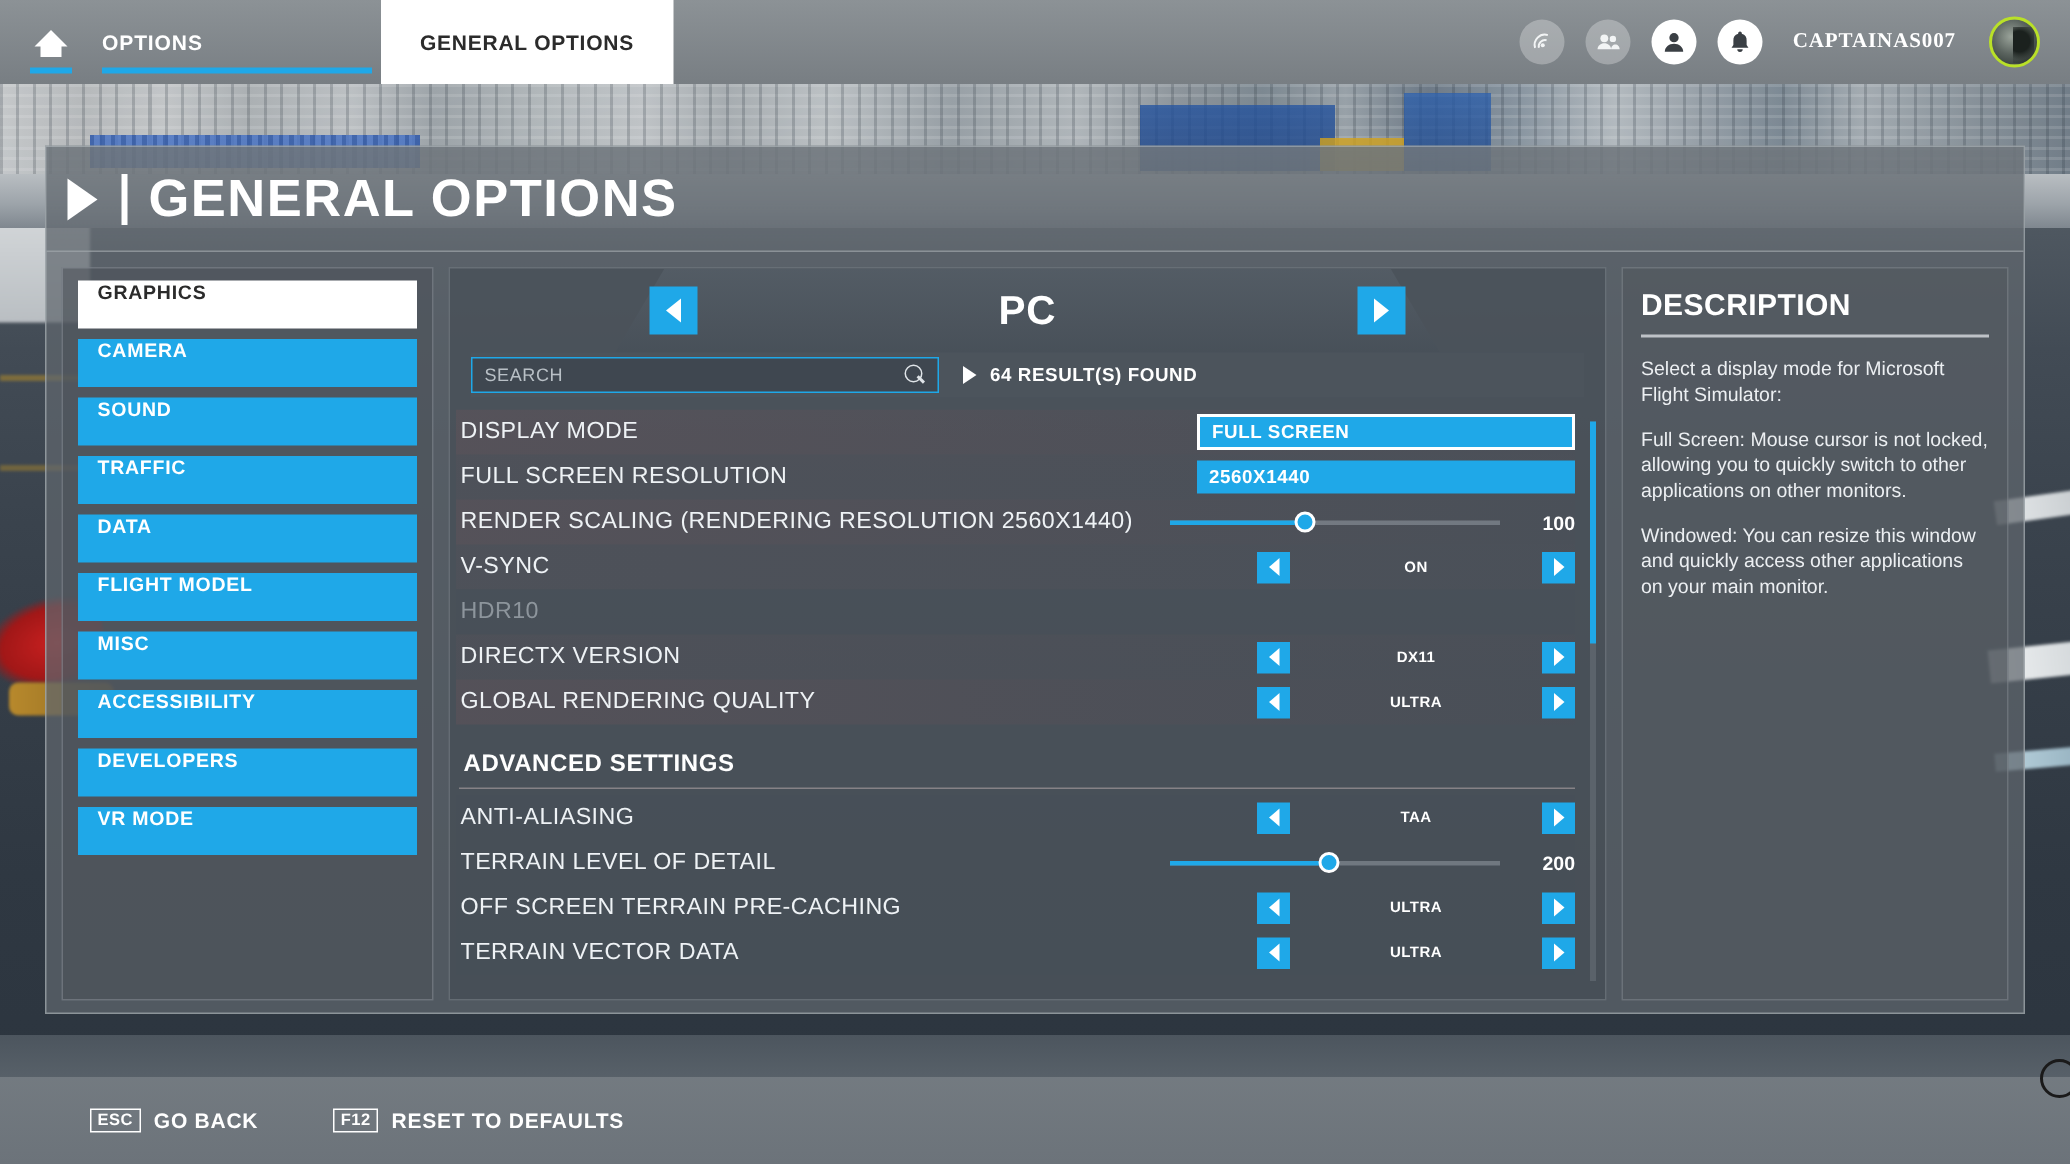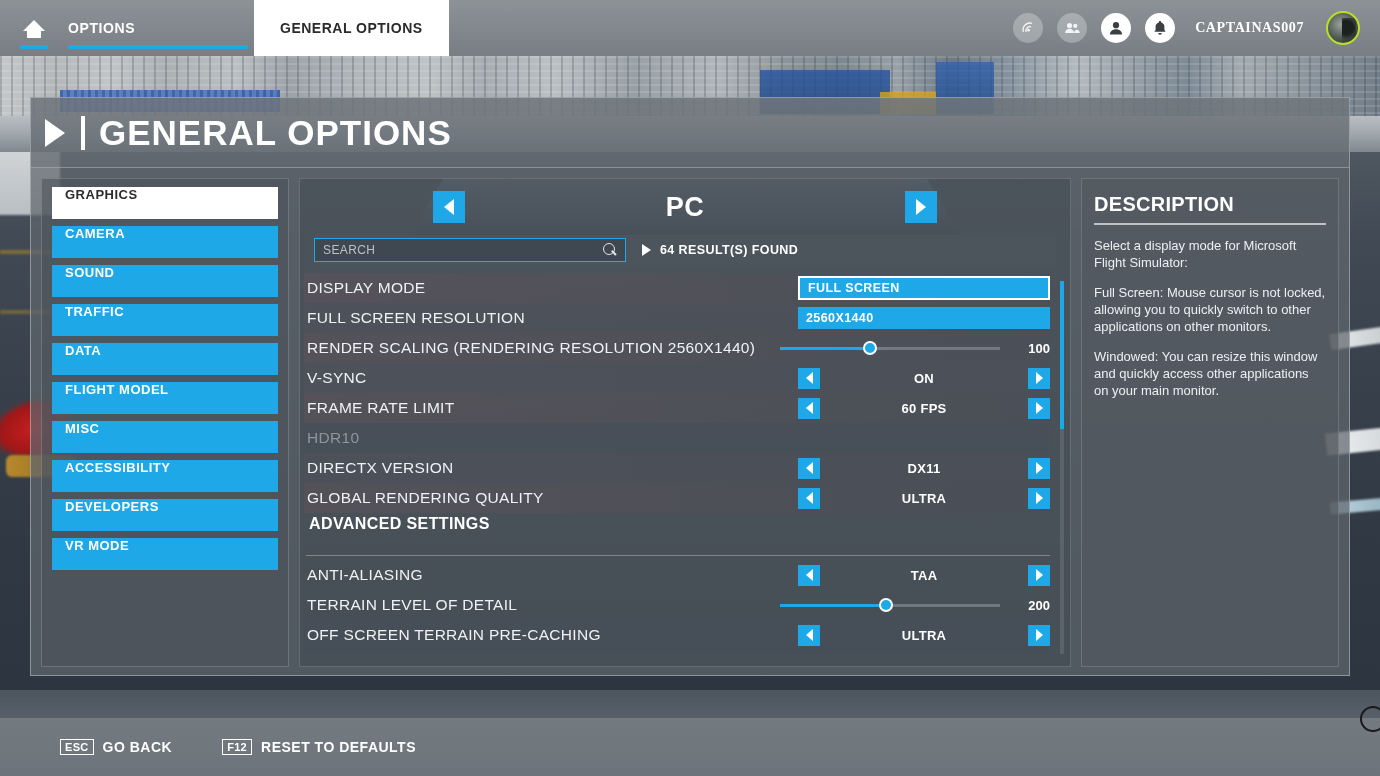--- a/index.html
+++ b/index.html
@@ -154,32 +154,32 @@
   .row.tintB { background:linear-gradient(90deg, rgba(96,82,90,.20), rgba(84,76,86,.14)); }
   .row.tintC { background:rgba(70,78,88,.30); }
   .ctrl { position:absolute; right:0; display:flex; align-items:center; }
   .arrowbtn { width:22px; height:21px; background:#1fa8e8; display:flex; align-items:center;
     justify-content:center; }
   .arrowbtn.mut { background:#3f6a84; }
   .arrowbtn i { width:0; height:0; }
   .arrowbtn.l i { border-top:6px solid transparent; border-bottom:6px solid transparent; border-right:7px solid #fff; }
   .arrowbtn.r i { border-top:6px solid transparent; border-bottom:6px solid transparent; border-left:7px solid #fff; }
   .arrowbtn.mut i { opacity:.45; }
-  .val { width:208px; text-align:center; color:#fff; font-size:13px; font-weight:bold; letter-spacing:.3px; }
+  .val { width:168px; text-align:center; color:#fff; font-size:10px; font-weight:bold; letter-spacing:.3px; }
   .row.dim .val { color:#8d959c; }
   .valbox { width:252px; height:22px; background:#1fa8e8; color:#fff; font-size:12.5px;
      font-weight:bold; letter-spacing:.4px; display:flex; align-items:center; padding-left:8px; }
   .valbox.sel { border:2px solid #fff; height:24px; }
   .slider { width:220px; height:21px; position:relative; display:flex; align-items:center; }
   .strack { position:absolute; left:0; right:0; height:3px; background:rgba(190,198,205,.35); }
   .sfill { position:absolute; left:0; height:3px; background:#1fa8e8; }
   .sknob { position:absolute; width:14px; height:14px; border-radius:50%; background:#1fa8e8;
     border:2px solid #fff; }
   .snum { width:40px; text-align:right; color:#fff; font-size:13px; font-weight:bold; margin-left:10px; }
-  .section { height:34px; display:flex; align-items:flex-start; padding-left:5px; margin:2px 20px 0 2px; }
+  .section { height:34px; display:flex; align-items:flex-end; padding-left:5px; margin:2px 20px 0 2px; }
   .section span { color:#fff; font-size:16px; font-weight:bold; letter-spacing:.4px; }
   .sectline { height:1px; background:rgba(210,190,190,.45); margin:6px 20px 4px 4px; }
   #sbar { position:absolute; right:6px; top:8px; width:4px; height:406px;
      background:rgba(160,168,176,.22); }
   #sthumb { position:absolute; top:0; width:4px; height:148px; background:#1fa8e8; }
 
   
   #desc { width:258px; background:rgba(80,87,94,.62);
     border:1px solid rgba(170,176,182,.30); padding:14px 12px; }
   #desc h3 { color:#fff; font-size:20px; font-weight:bold; letter-spacing:.3px; }
@@ -364,32 +364,20 @@
             <div class="arrowbtn l">
                 <i></i>
               </div>
             <div class="val">ON</div>
             <div class="arrowbtn r">
                 <i></i>
               </div>
           </div>
         </div>
 
-        <div class="row tintA">
-          <div class="lab">FRAME RATE LIMIT</div>
-          <div class="ctrl">
-            <div class="arrowbtn l">
-                <i></i>
-              </div>
-            <div class="val">60 FPS</div>
-            <div class="arrowbtn r">
-                <i></i>
-              </div>
-          </div>
-        </div>
 
         <div class="row tintC dim">
           <div class="lab">HDR10</div>
         </div>
 
         <div class="row tintB">
           <div class="lab">DIRECTX VERSION</div>
           <div class="ctrl">
             <div class="arrowbtn l">
                 <i></i>

